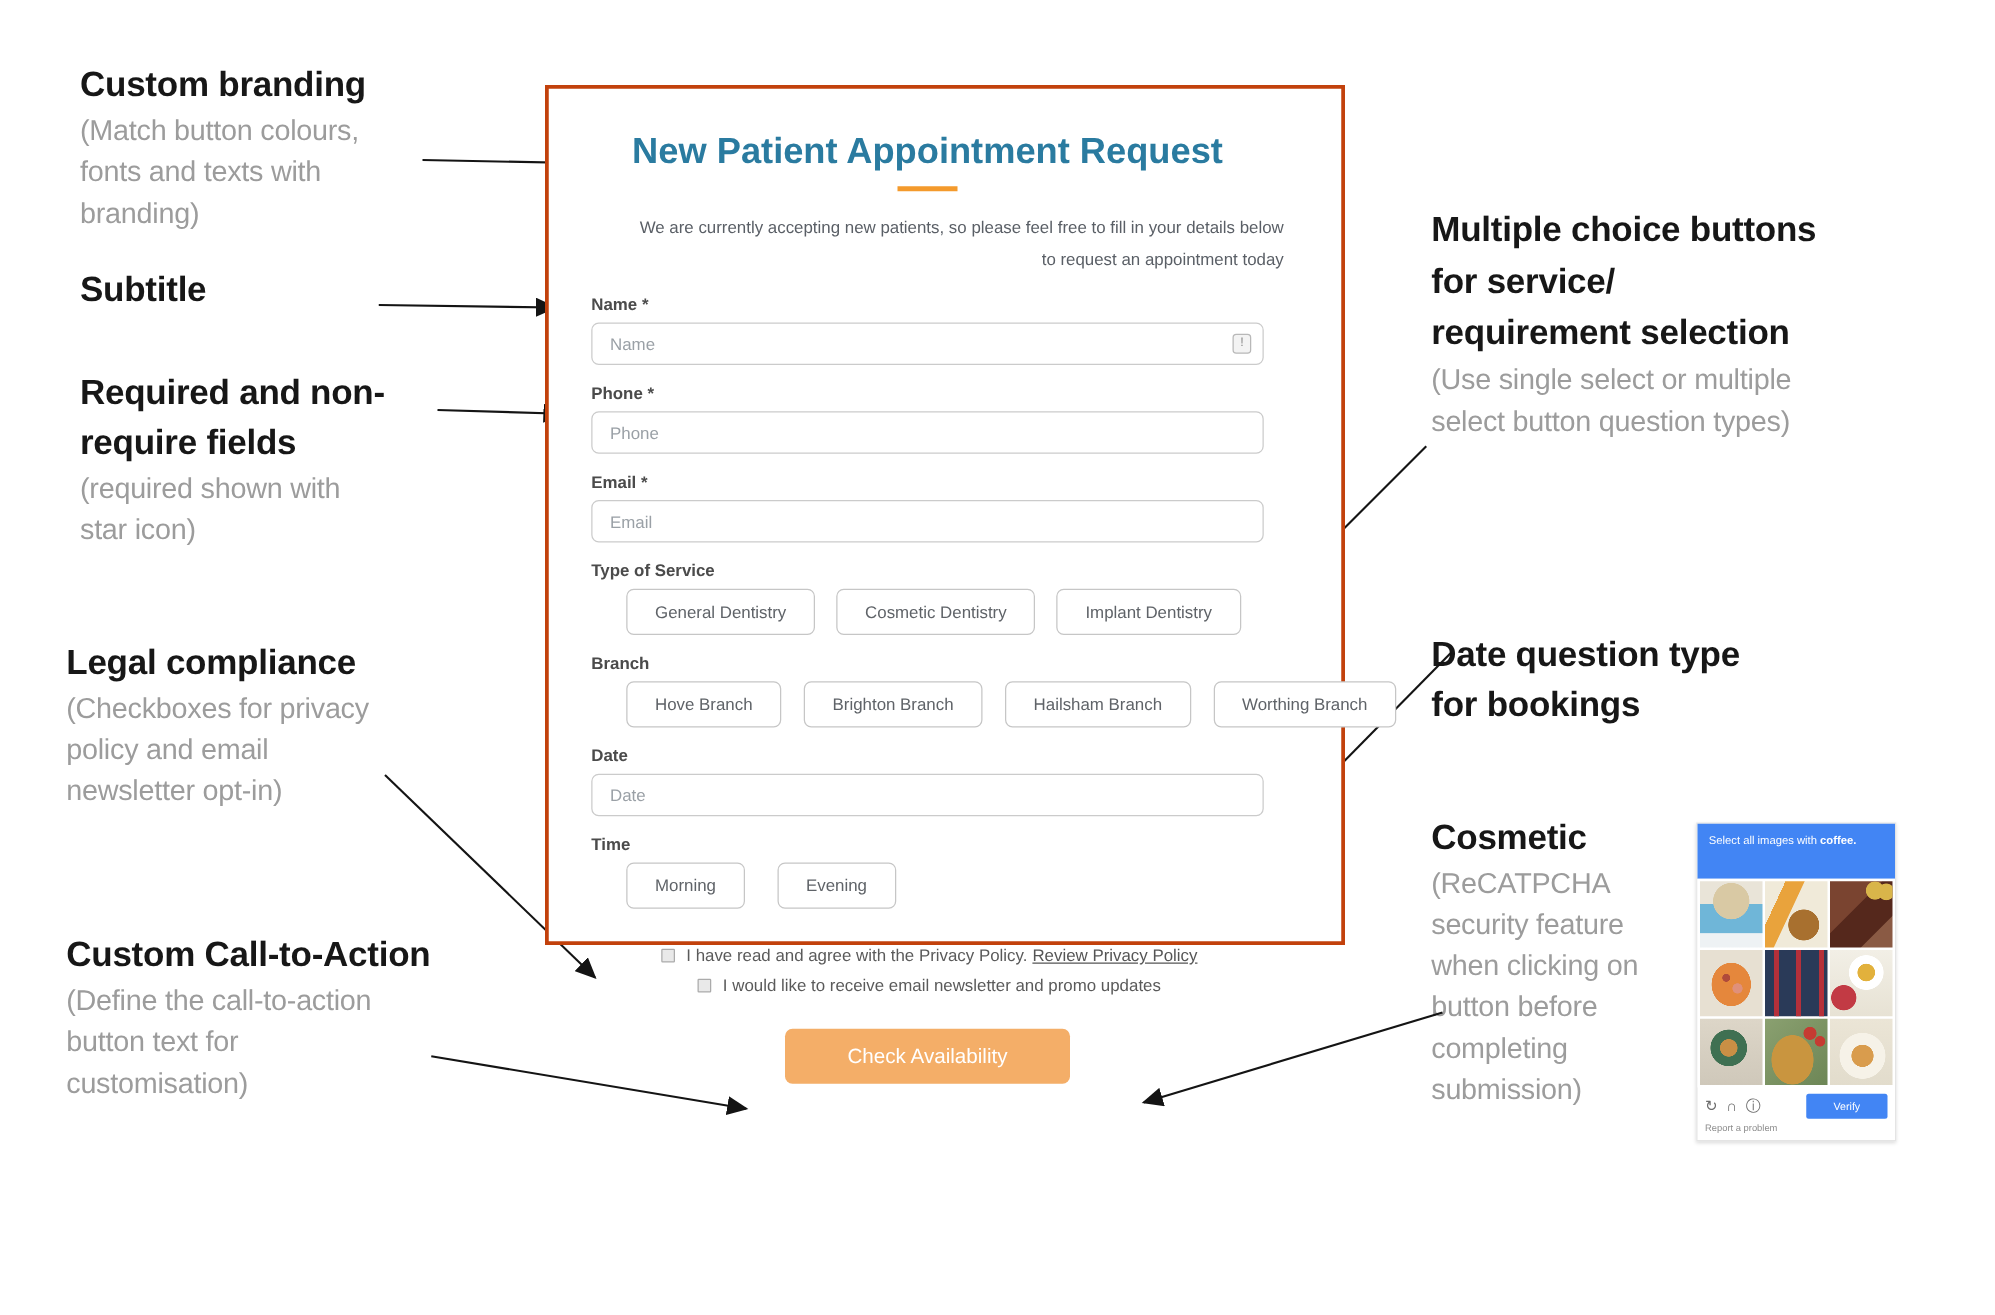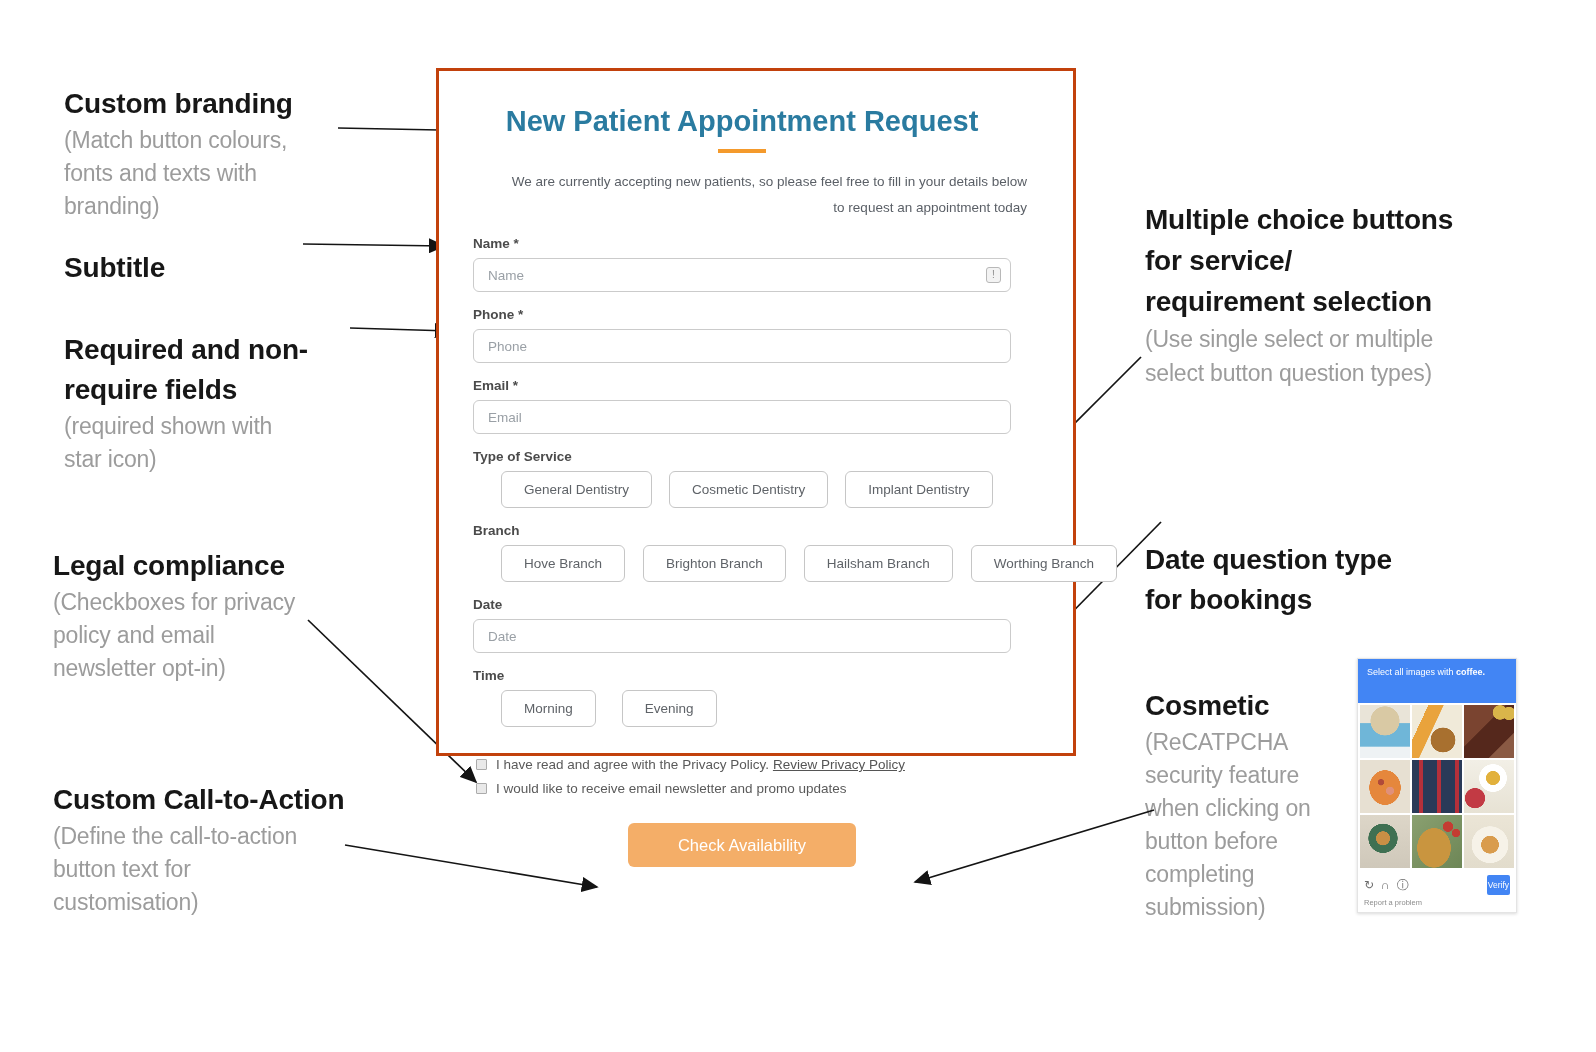--- a/index.html
+++ b/index.html
@@ -1,21 +1,21 @@
 <!DOCTYPE html>
 <html><head>
 <meta charset="utf-8">
 <style>
   * { margin:0; padding:0; box-sizing:border-box; }
   html,body { width:1596px; height:1052px; background:#ffffff;
               font-family:"Liberation Sans","DejaVu Sans",sans-serif; }
   body { position:relative; overflow:hidden; }
 
   
-  .ann { position:absolute;margin-top:36px; }
+  .ann { position:absolute; }
   .ann-title { font-size:28px; line-height:40px; font-weight:700; color:#171717; white-space:pre-line; letter-spacing:-0.2px; }
   .ann-note  { font-size:23px; line-height:33px; font-weight:400; color:#9c9c9c; white-space:pre-line; letter-spacing:-0.2px; }
 
   
   svg.arrows { position:absolute; left:0; top:0; width:1596px; height:1052px; pointer-events:none; }
   svg.arrows line { stroke:#141414; stroke-width:1.7; }
 
   
   .card { position:absolute; left:436px; top:68px; width:640px; height:688px;
           background:#fff; border:3px solid #c2410c; }
@@ -32,21 +32,21 @@
   .text-input::placeholder { color:#9aa0a6; opacity:1; }
   .adorn { position:absolute; right:10px; top:9px; width:15px; height:16px; border:1px solid #b8b8b8; border-radius:3px;
            background:#f3f3f3; color:#8a8a8a; font-size:10px; line-height:14px; text-align:center; }
 
   .options { display:flex; gap:17px; margin-top:2px;padding-left:28px; }
   .opt-btn { height:37px; padding:0 22px; background:#fff; border:1px solid #c6c6c6; border-radius:6px;
              font-size:13.5px; color:#5f6368; cursor:pointer; white-space:nowrap;
              font-family:"Liberation Sans","DejaVu Sans",sans-serif; }
 
   .checks { margin-top:30px; }
-  .check-row { display:flex; align-items:flex-start; margin-bottom:8px; font-size:13.5px; color:#5a5a5a; line-height:16px; }
+  .check-row { display:flex; align-items:flex-start; margin-bottom:8px; font-size:13.5px; color:#5a5a5a; line-height:16px;justify-content:center; }
   .check-box { flex:0 0 auto; width:11px; height:11px; margin:2px 9px 0 3px; background:#e9e9e9; border:1px solid #ababab; border-radius:1px; }
   .privacy-link { text-decoration:underline; margin-left:4px; color:#555; cursor:pointer; }
 
   .submit-row { display:flex; justify-content:center; margin-top:26px; }
   .submit-btn { width:228px; height:44px; background:#f4ae68; border:none; border-radius:6px;
                 color:#ffffff; font-size:16.5px; font-weight:400; cursor:pointer;
                 font-family:"Liberation Sans","DejaVu Sans",sans-serif; }
 
   
   .recaptcha { position:absolute; left:1357px; top:658px; width:160px; background:#fff;
@@ -75,21 +75,21 @@
         linear-gradient(180deg,#ddd6c8,#cfc8ba); }
   .t8 { background:radial-gradient(circle at 72% 22%,#c53b32 0 9%,transparent 10%),
         radial-gradient(circle at 88% 34%,#c53b32 0 7%,transparent 8%),
         radial-gradient(ellipse at 44% 62%,#c9953f 0 42%,transparent 43%),
         linear-gradient(135deg,#8aa070,#6d8656); }
   .t9 { background:radial-gradient(circle at 52% 56%,#d99c4d 0 22%,#f6f2e8 23% 46%,transparent 47%),
         linear-gradient(180deg,#ebe5d6,#e2dccc); }
   .rc-footer { display:flex; align-items:center; padding:5px 6px 1px; }
   .rc-icons { display:flex; gap:7px; color:#6d6d6d; font-size:12px; line-height:14px; }
   .rc-icon { cursor:pointer; }
-  .rc-verify { margin-left:auto; width:23px; height:20px; background:#4285f4; color:#fff; border:none; border-radius:2px;
+  .rc-verify { margin-left:auto; width:65px; height:20px; background:#4285f4; color:#fff; border:none; border-radius:2px;
                font-size:8.5px; cursor:pointer; font-family:"Liberation Sans","DejaVu Sans",sans-serif; }
   .rc-report { font-size:7.5px; color:#8d8d8d; padding:2px 6px 5px; }
 </style>
 </head>
 <body>
 
 <div class="ann" style="left:64px; top:48px; width:310px;">
   <div class="ann-title">Custom branding</div>
   <div class="ann-note">(Match button colours,
 fonts and texts with

